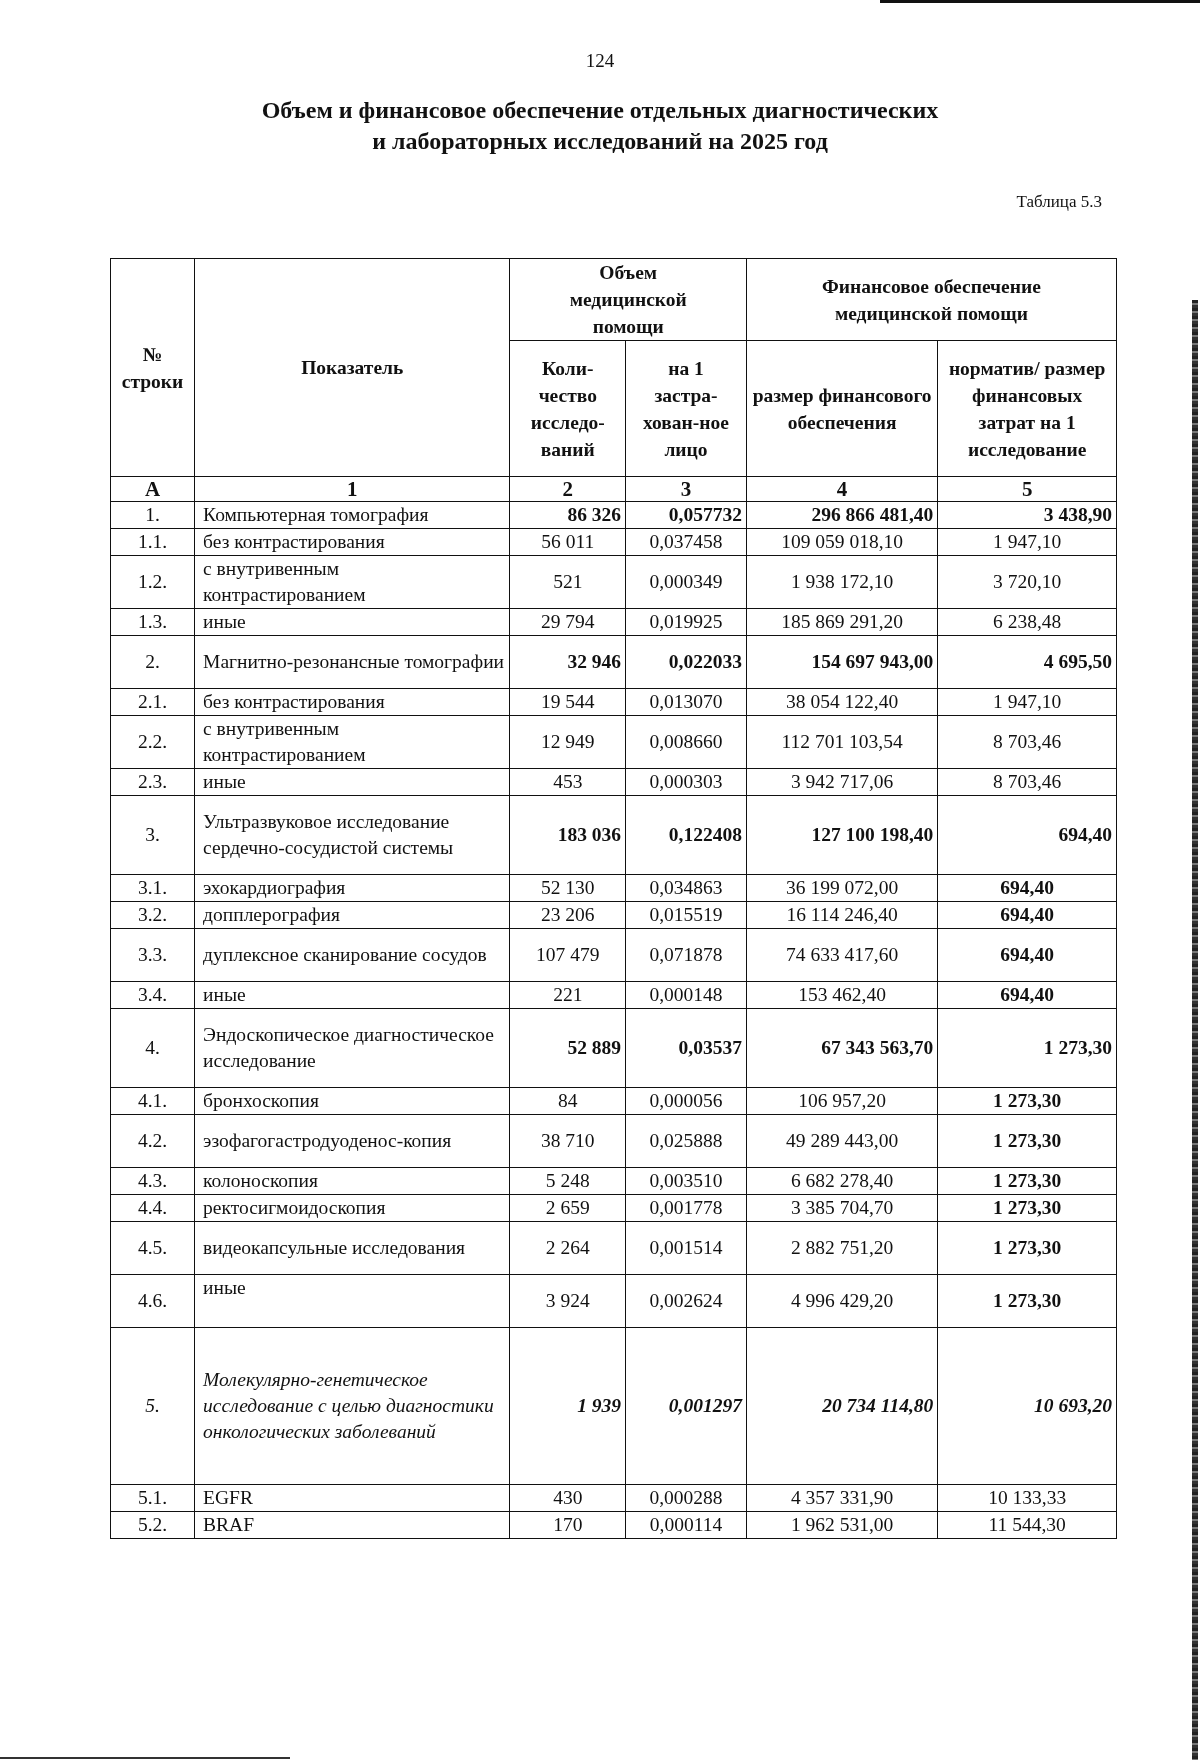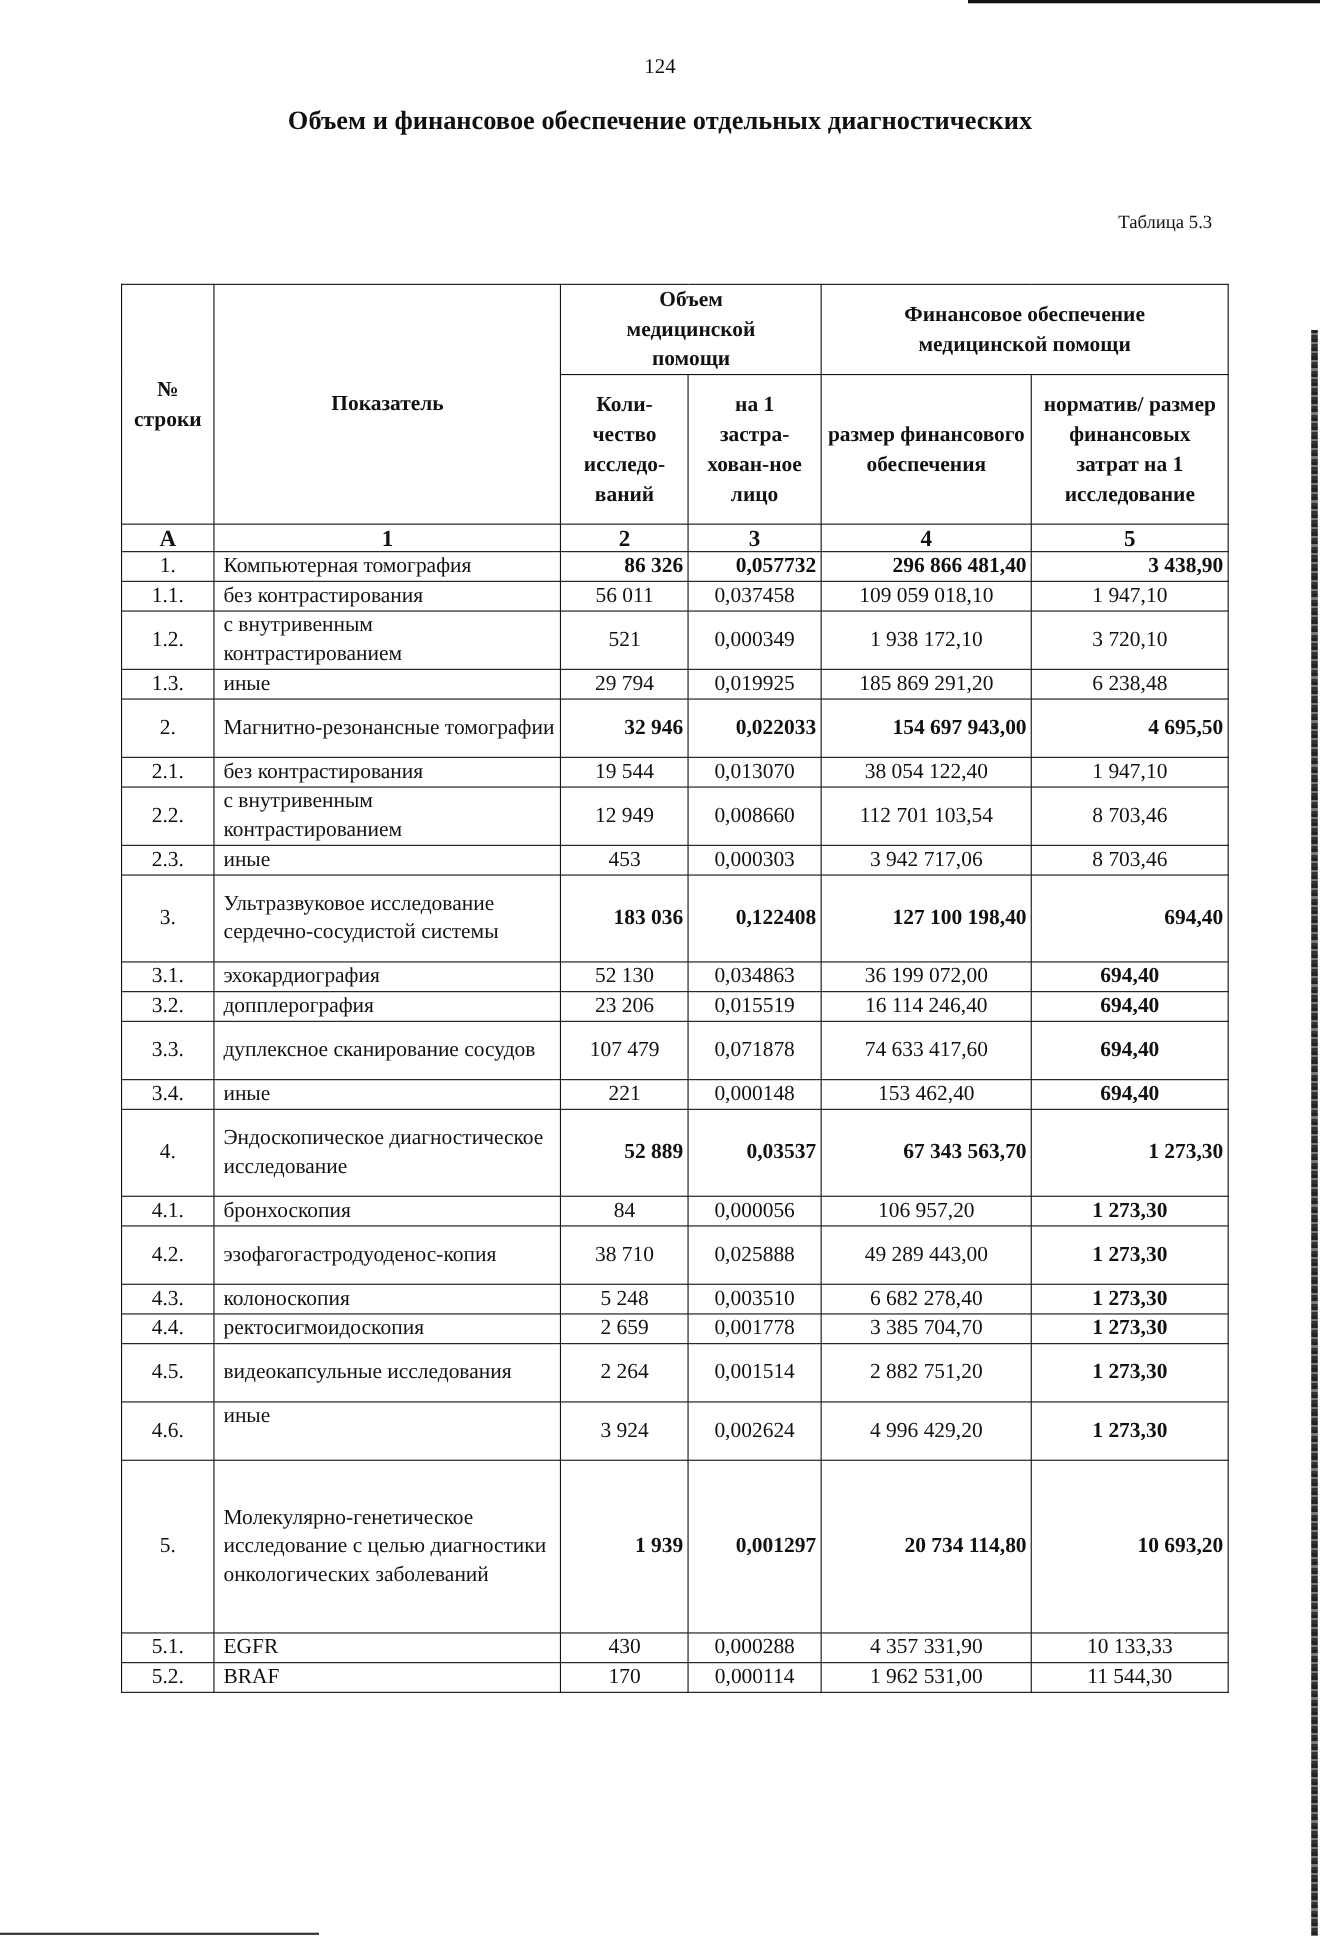--- a/index.html
+++ b/index.html
@@ -33,34 +33,35 @@
   table.main th { font-weight: bold; text-align: center; line-height: 27px; }
   .c-num { text-align: center; }
   .c-name { text-align: left; padding-left: 8px !important; }
   .c-val { text-align: center; white-space: nowrap; }
   tr.bold td.c-val { font-weight: bold; text-align: right; }
   td.bold-cell { font-weight: bold; }
   tr.index-row th { line-height: 24px; font-size: 21px; }
   tr.h-1 td { height: 26px; }
   tr.h-2 td { height: 52px; }
   tr.h-3 td { height: 78px; }
-  tr.h-6 td { height: 156px; }
+  tr.h-6 td { height: 156px; font-style: italic; }
   .name-top { vertical-align: top !important; }
 </style>
 </head>
 <body>
 
 <div class="scan-top-line"></div>
 <div class="scan-right-edge"></div>
 <div class="scan-bottom-line"></div>
 
 <div class="page-number">124</div>
 
 <div class="doc-title">
   <div>Объем и финансовое обеспечение отдельных диагностических</div>
+  <div>и лабораторных исследований на 2025 год</div>
 </div>
 
 <div class="table-caption">Таблица 5.3</div>
 
 <table class="main">
   <colgroup>
     <col style="width:80px">
     <col style="width:300px">
     <col style="width:110px">
     <col style="width:115px">

